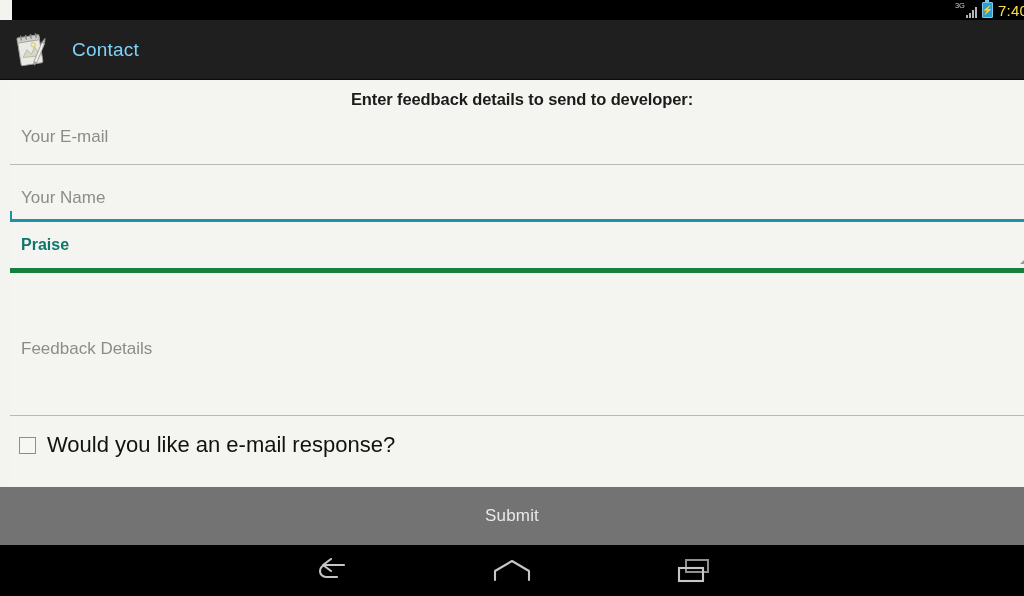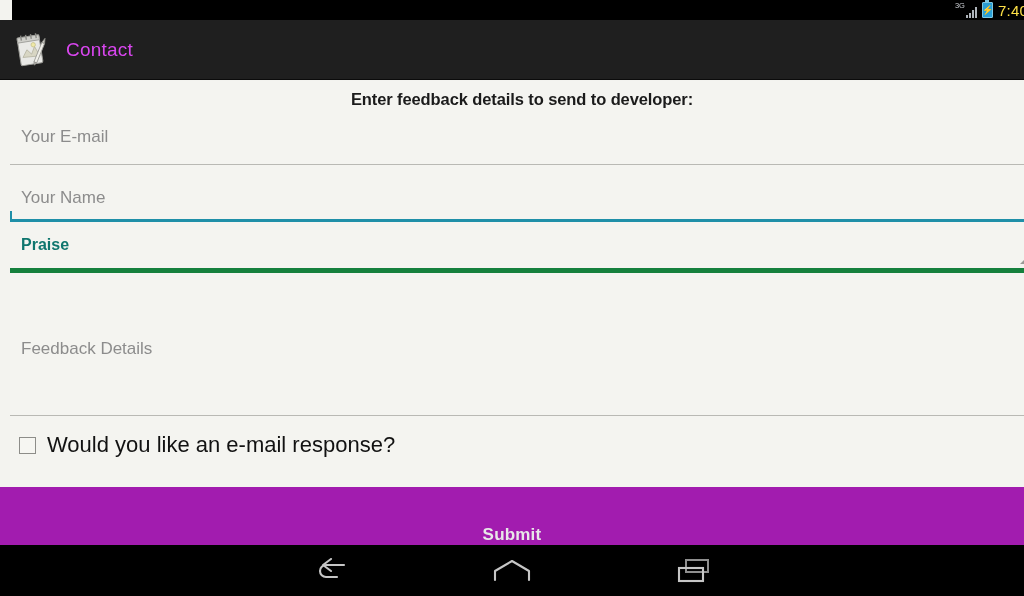--- a/index.html
+++ b/index.html
@@ -106,23 +106,23 @@
     display: flex;
     align-items: center;
     padding-left: 12px;
   }
   .app-icon {
     position: relative;
     width: 40px; height: 40px;
     flex: 0 0 auto;
   }
   .app-title {
-    color: #d946ef;
+    color: #7dd3fc;
     font-size: 19px;
-    margin-left: 14px;
+    margin-left: 20px;
     letter-spacing: 0.2px;
   }
 
   
   .content {
     position: absolute;
     left: 10px; top: 81px;
     width: 1024px;
     height: 460px;
     background: #f4f4f0;
@@ -211,30 +211,29 @@
     margin-left: 11px;
     font-size: 22px;
     color: #121212;
   }
 
   
   .submit-btn {
     position: absolute;
     left: 0; top: 487px;
     width: 1024px; height: 58px;
-    background: #a21caf;
+    background: #737373;
     color: #e8e8e8;
     border: none;
     font-size: 17px;
     font-family: "Liberation Sans", sans-serif;
     display: flex;
-    align-items: flex-end;
+    align-items: center;
     justify-content: center;
     letter-spacing: 0.2px;
-    font-weight: bold;
   }
 
   
   .nav-bar {
     position: absolute;
     left: 0; top: 545px;
     width: 1024px; height: 51px;
     background: #000;
     display: flex;
     align-items: center;

